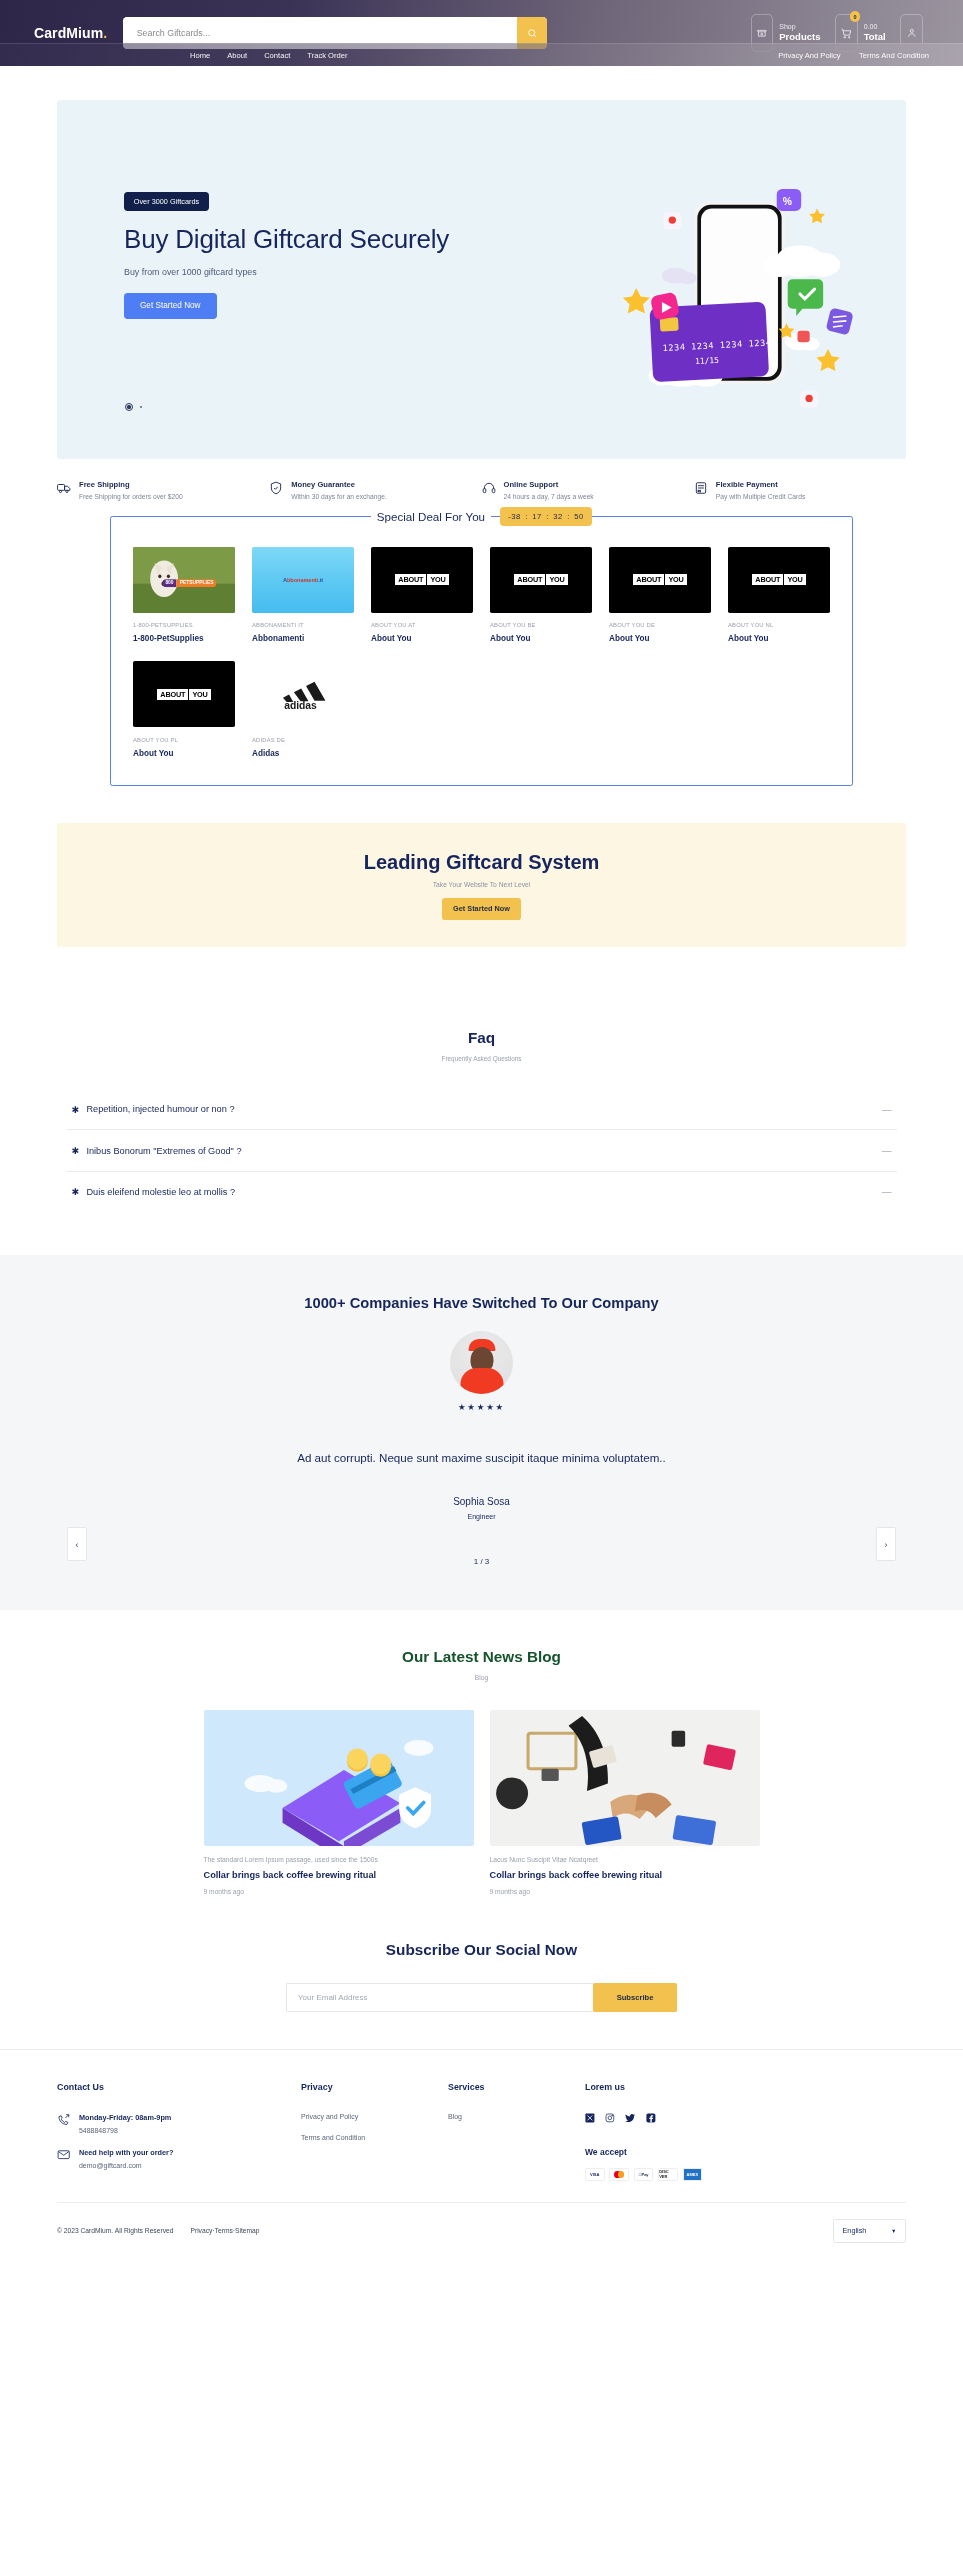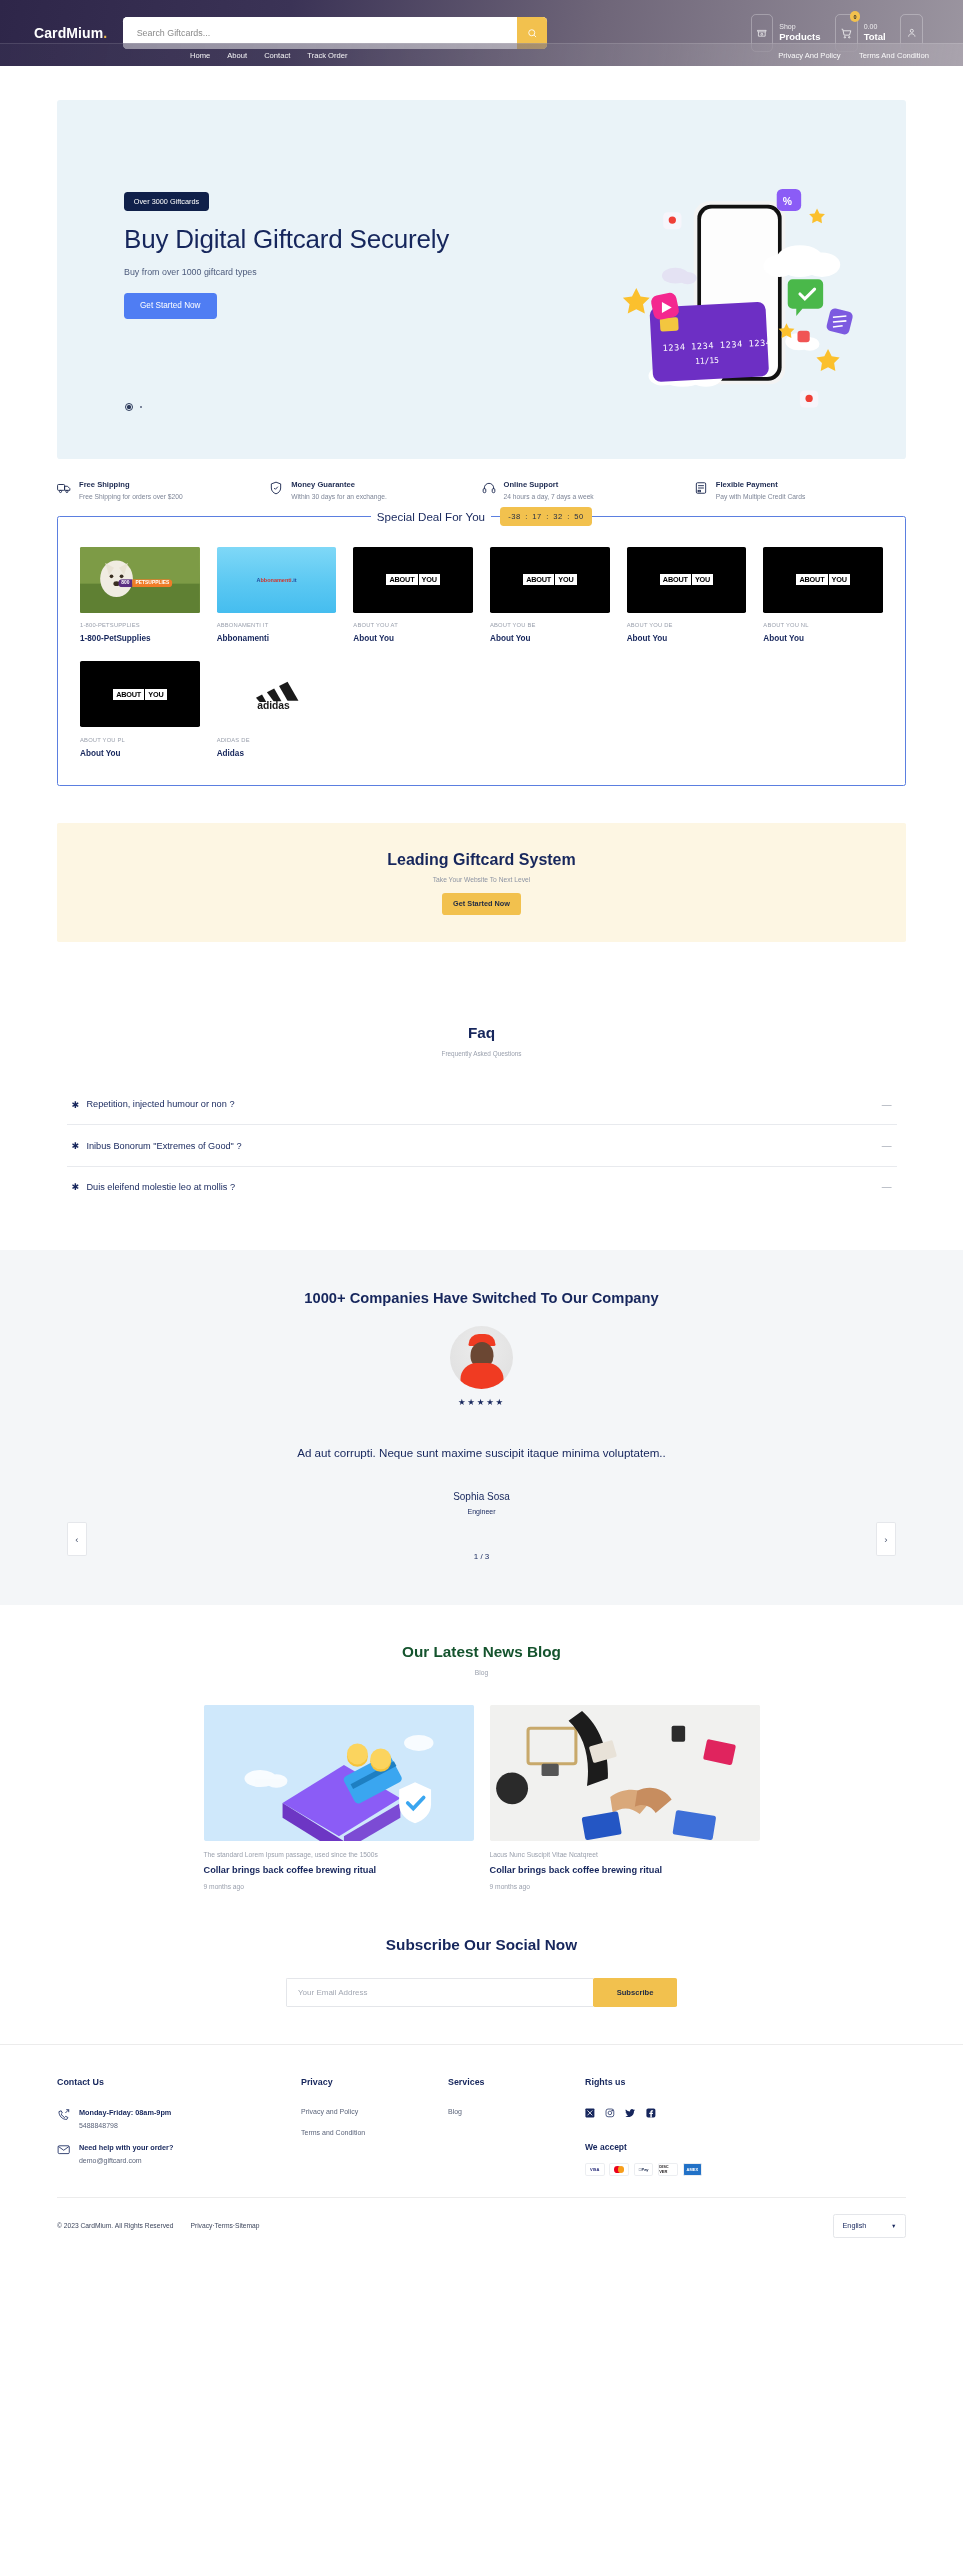--- a/index.html
+++ b/index.html
@@ -81,21 +81,21 @@
 
   
   .features { display:flex; width:849px; margin:21px auto 0; }
   .feat { display:flex; align-items:flex-start; gap:8px; width:25%; }
   .feat .ic { margin-top:1.2px; }
   .feat .t { font-size:7.6px; font-weight:bold; color:#1d2a51; }
   .feat .d { font-size:6.7px; color:#7d8597; margin-top:3.7px; }
 
   
   .deals {
-    width:849px; margin:16px auto 0; border:0.6px solid #5b7fe0; border-radius:2.4px;
+    width:743px; margin:16px auto 0; border:0.6px solid #5b7fe0; border-radius:2.4px;
     padding:0 22px 27px; position:relative;
   }
   .deals-head {
     display:flex; align-items:center; justify-content:center; gap:8.5px;
     margin-top:-9.8px; margin-bottom:21px;
   }
   .deals-head .line { height:0.6px; background:#5b7fe0; flex:1; max-width:229px; }
   .deals-head .ttl { font-size:11.6px; color:#16265c; background:#fff; padding:0 6.1px; }
   .timer {
     background:#f2c14e; border-radius:3.7px; padding:4.9px 8.5px; color:#1f2a44; font-size:7.6px;
@@ -119,21 +119,21 @@
   .dog-tag .b { background:#f07c28; color:#fff; padding:1.8px 3.1px;}
   .abbo-thumb { background:linear-gradient(180deg,#7fd8f7 0%,#5bc8f2 55%,#45bdef 100%); }
   .abbo-txt { font-size:5.5px; font-weight:bold; }
   .abbo-txt .r { color:#d0342c; } .abbo-txt .b2 { color:#1f4ea1; }
 
   
   .leading {
     width:849px; margin:37px auto 0; background:#fdf6e3; border-radius:1.8px; padding:28px 0 27px;
     text-align:center;
   }
-  .leading h2 { font-size:16px; color:#16265c; font-weight:bold; }
+  .leading h2 { font-size:20px; color:#16265c; font-weight:bold; }
   .leading p { font-size:6.7px; color:#8d94a3; margin-top:7.3px; }
   .btn-yellow {
     margin-top:9.8px; background:#f2c14e; border:0; border-radius:3.1px; padding:6.7px 11.6px;
     font-size:7.3px; font-weight:bold; color:#1f2a44; cursor:pointer;
     font-family:"Liberation Sans", sans-serif;
   }
 
   
   .faq { width:849px; margin:82px auto 0; text-align:center; padding-bottom:37px; }
   .faq h2 { font-size:15.3px; color:#16265c; font-weight:bold; }
@@ -689,21 +689,21 @@
       <div class="flink">Terms and Condition</div>
     </div>
 
 
     <div class="fcol c4">
       <div class="fh">Services</div>
       <div class="flink">Blog</div>
     </div>
 
     <div class="fcol c5">
-      <div class="fh">Rights us</div>
+      <div class="fh">Lorem us</div>
       <div class="socials">
         <span>
           <svg width="9.8" height="9.8" viewBox="0 0 24 24" fill="#16265c">
               <rect x="1" y="1" width="22" height="22" rx="2"></rect>
               <path d="M6 6l12 12M18 6L6 18" stroke="#fff" stroke-width="2"></path>
             </svg>
         </span>
         <span>
           <svg width="9.8" height="9.8" viewBox="0 0 24 24" fill="none" stroke="#16265c" stroke-width="1.8">
             <rect x="2.5" y="2.5" width="19" height="19" rx="5"></rect>

